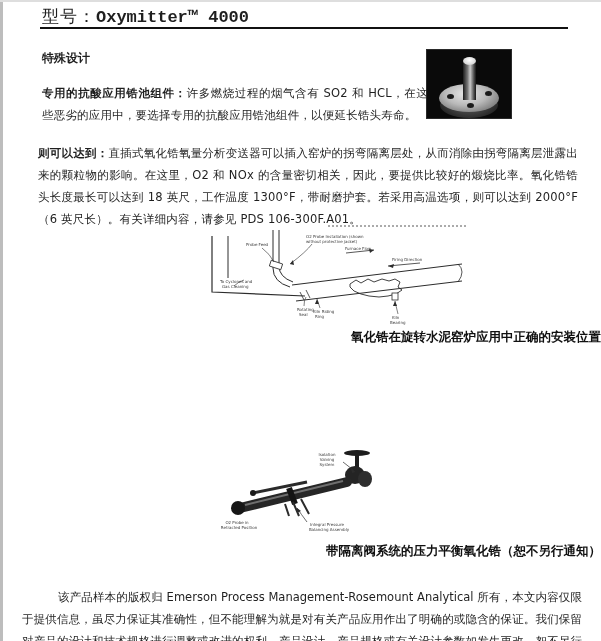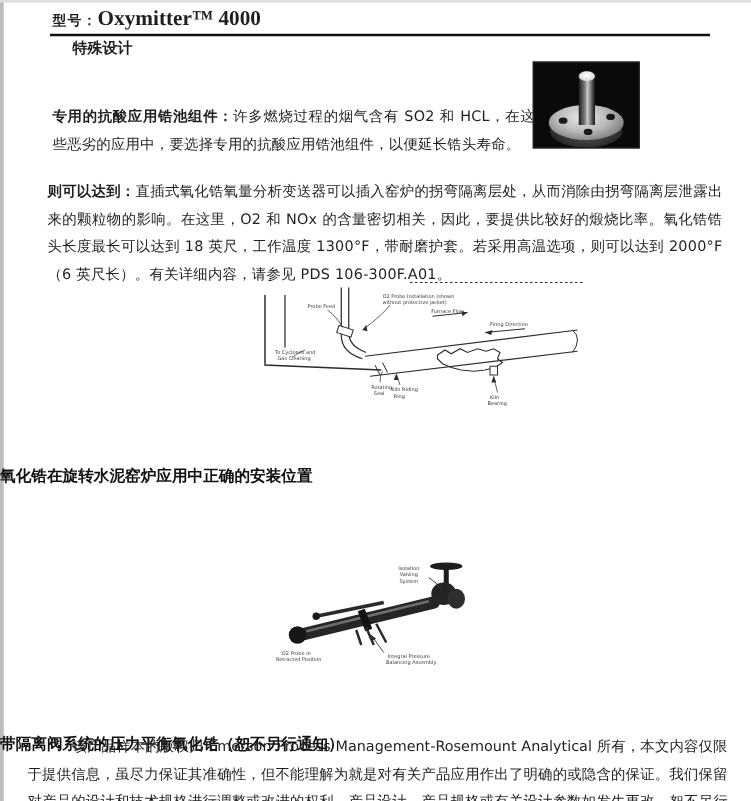--- a/index.html
+++ b/index.html
@@ -4,34 +4,34 @@
 <style>
   html,body{margin:0;padding:0;background:#ffffff;}
   .page{
     position:relative;width:601px;height:641px;background:#ffffff;overflow:hidden;
     font-family:"DejaVu Sans",sans-serif;color:#1f1f1f;
   }
   .scan-edge-left{position:absolute;left:0;top:0;width:3px;height:100%;background:#bdbdbd;}
   .scan-edge-top{position:absolute;left:0;top:0;width:100%;height:2px;background:#dedede;}
 
   .header{position:absolute;left:42px;top:5px;white-space:nowrap;}
-  .header .model-label{font-size:11px;font-weight:bold;letter-spacing:1px;}
-  .header .model-name{font-family:Liberation Serif, serif;font-size:17px;font-weight:bold;}
+  .header .model-label{font-size:17px;font-weight:normal;letter-spacing:1px;}
+  .header .model-name{font-family:Liberation Mono, monospace;font-size:17px;font-weight:bold;}
   .header-rule{position:absolute;left:40px;top:27px;width:528px;height:2px;background:#111;}
 
-  .section-heading{position:absolute;left:42px;top:30px;font-size:12px;font-weight:bold;margin-left:16px;}
+  .section-heading{position:absolute;left:42px;top:50px;font-size:12px;font-weight:bold;}
 
   .para{font-size:11.5px;line-height:22px;text-align:justify;letter-spacing:0.2px;}
   .para .lead{font-weight:bold;}
   #p1{position:absolute;left:42px;top:70px;width:386px;}
   #p2{position:absolute;left:38px;top:130px;width:540px;}
   #p3{position:absolute;left:38px;top:357px;width:540px;}
   #footer-para{position:absolute;left:22px;top:574px;width:560px;text-indent:36px;font-size:11.5px;line-height:22px;text-align:justify;}
 
-  .figure-caption{position:absolute;left:0;width:601px;text-align:left;font-size:12.5px;font-weight:bold;color:#111;margin-top:44px;}
+  .figure-caption{position:absolute;left:0;width:601px;text-align:right;font-size:12.5px;font-weight:bold;color:#111;}
   #caption1{top:329px;}
   #caption2{top:543px;}
 
   #figure1{position:absolute;left:200px;top:222px;}
   #figure2{position:absolute;left:215px;top:446px;}
   .diag-label{font-size:4px;fill:#3a3a3a;}
   .diag-line{stroke:#2c2c2c;fill:none;}
 
   .photo{
     position:absolute;left:427px;top:50px;width:84px;height:68px;background:#0a0a0a;overflow:hidden;

